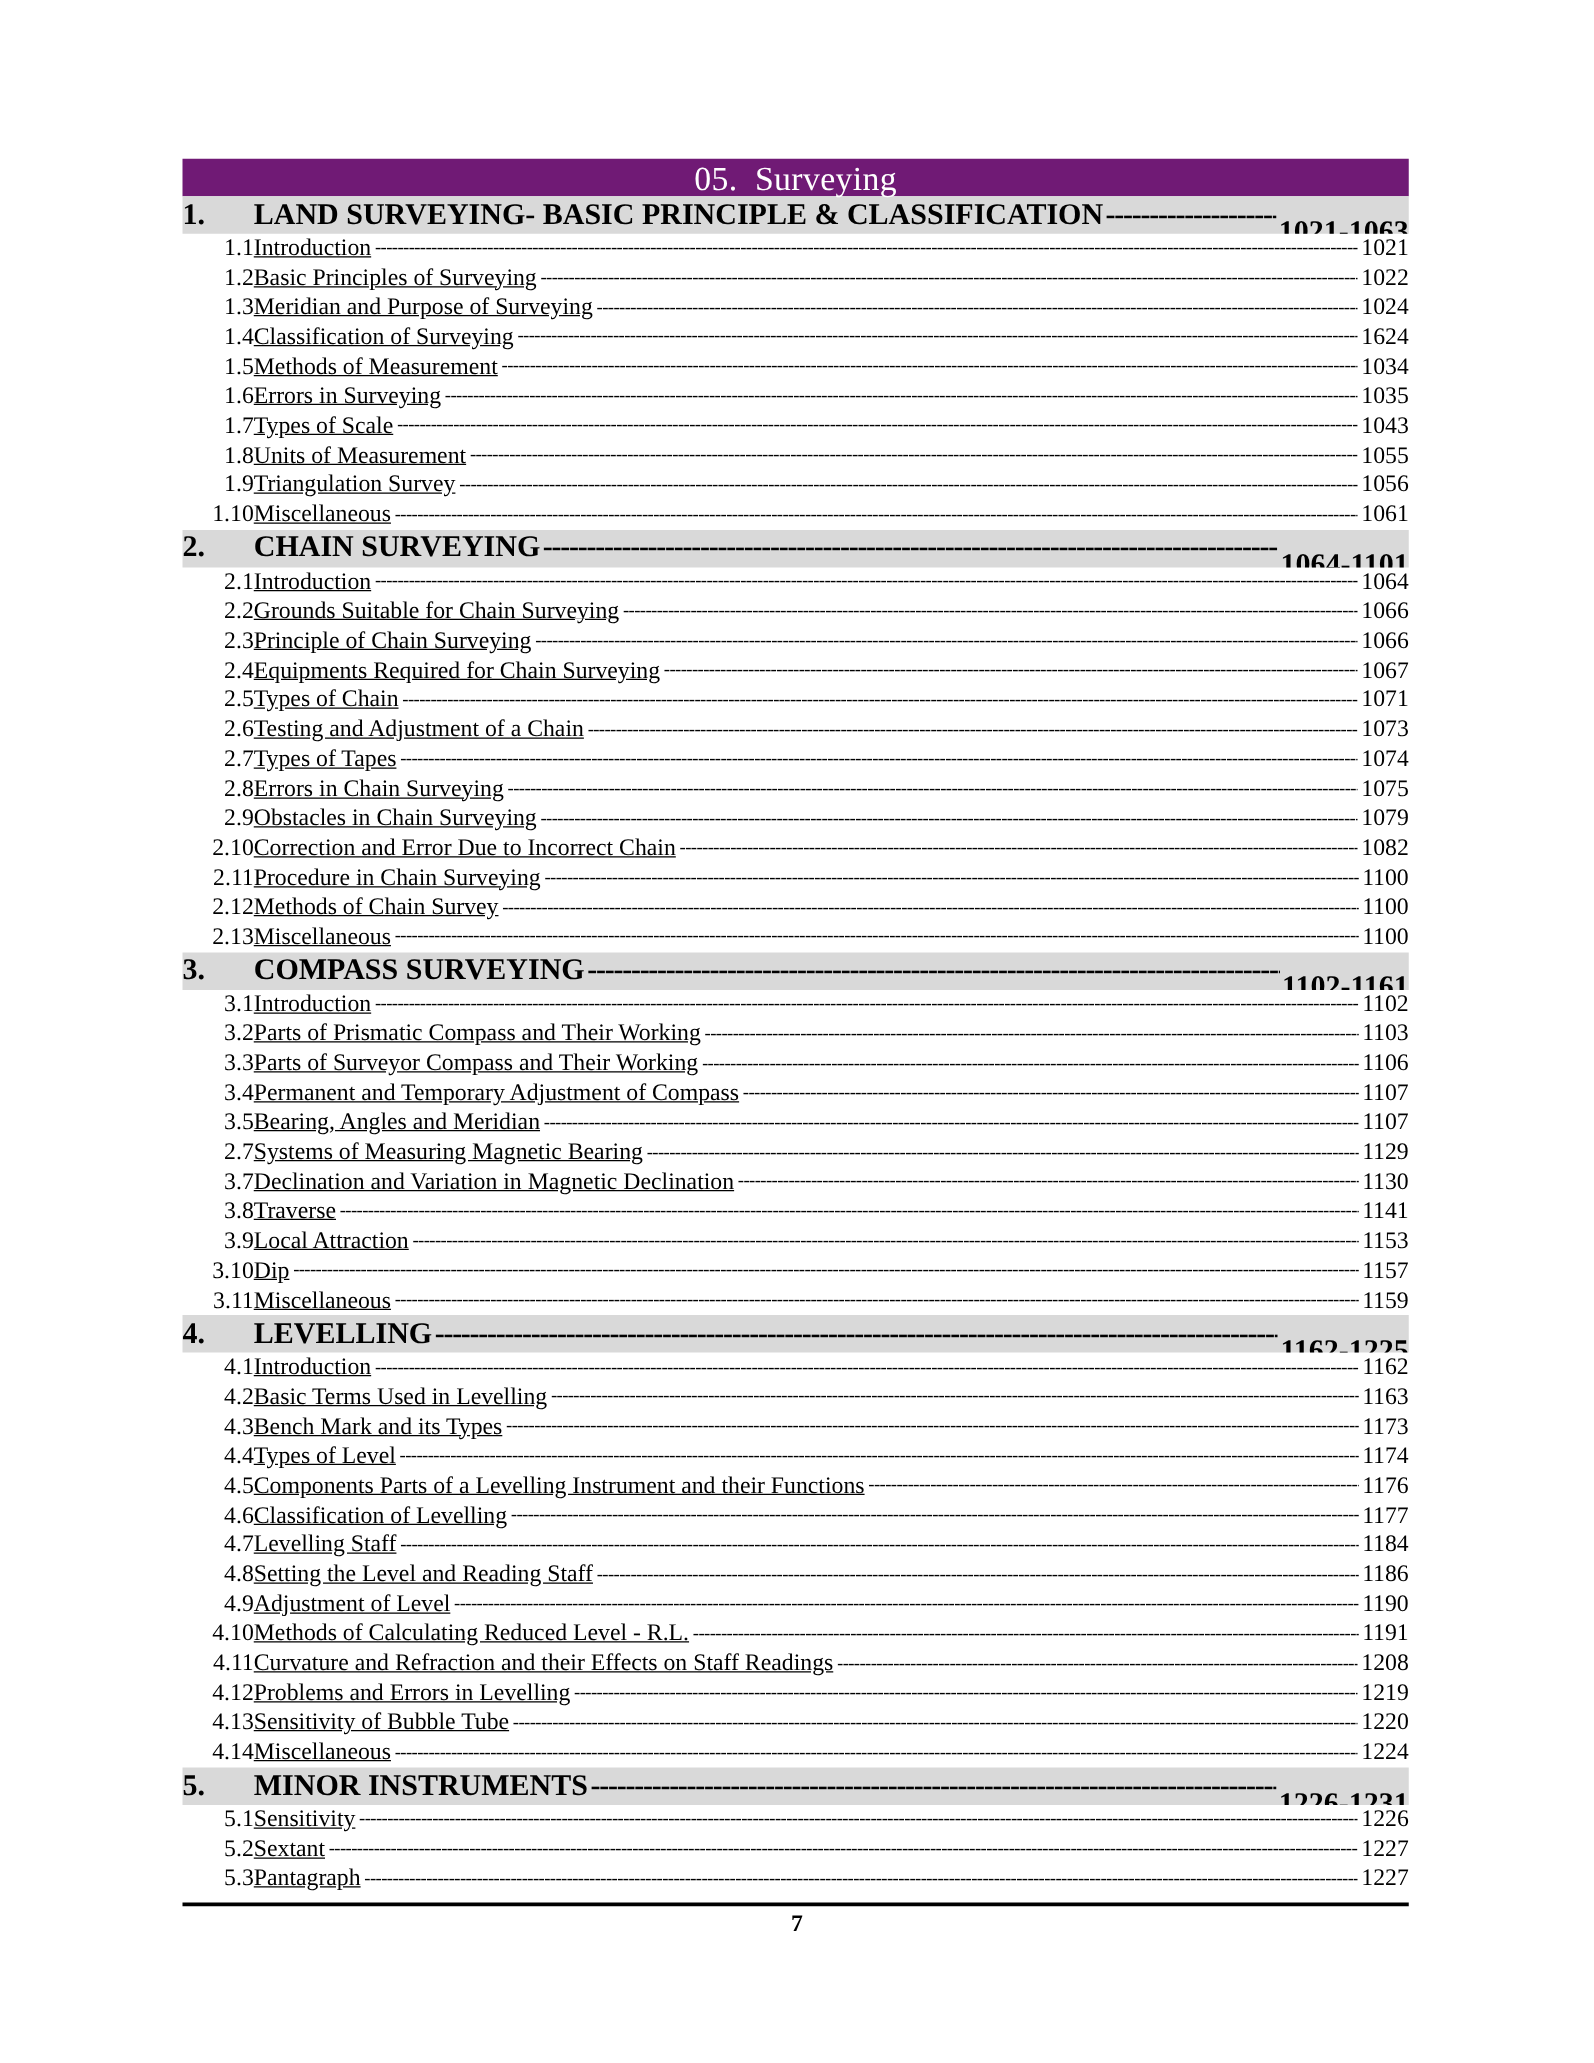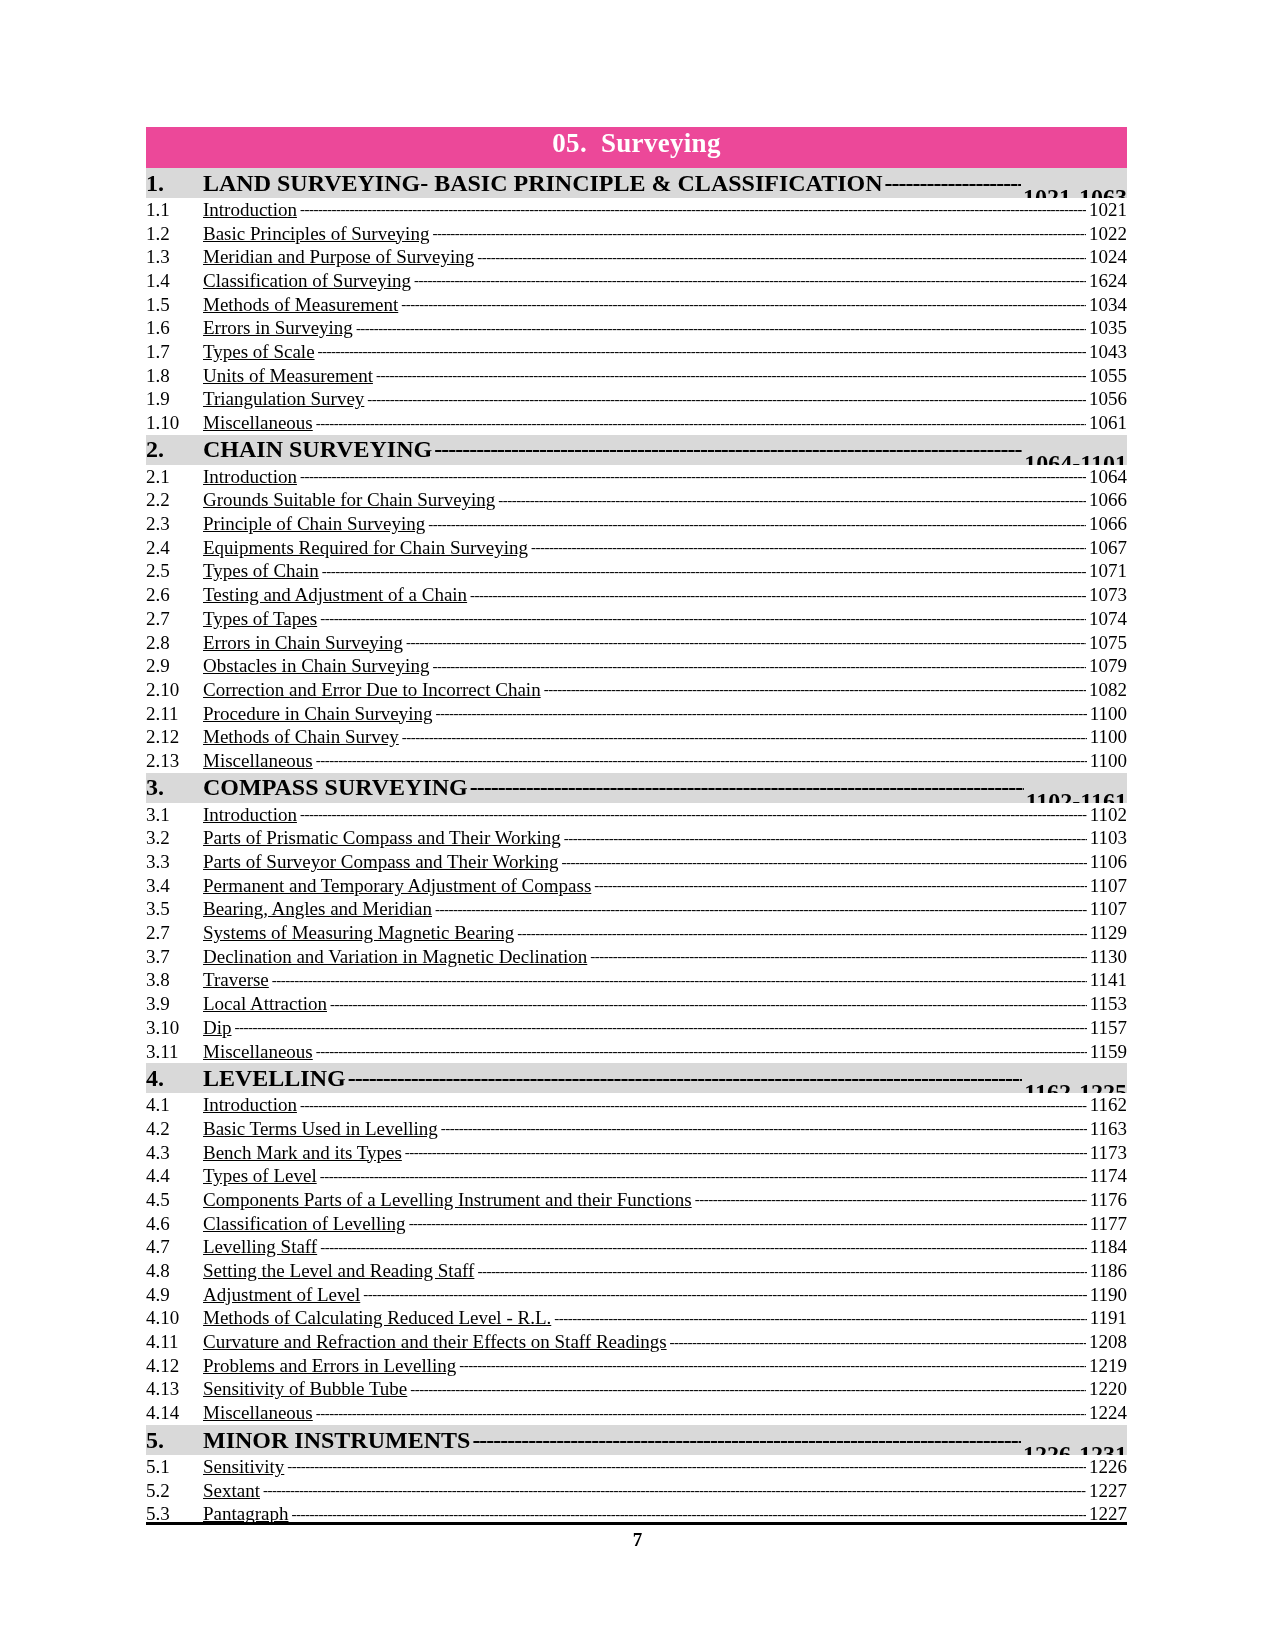--- a/index.html
+++ b/index.html
@@ -1,30 +1,30 @@
 <!DOCTYPE html>
 <html><head>
 <meta charset="utf-8">
 <style>
   html, body { margin:0; padding:0; background:#ffffff; }
   body { width:1275px; height:1650px; position:relative; overflow:hidden;
          font-family:"Liberation Serif", "DejaVu Serif", serif; color:#000; }
   .toc { position:absolute; left:146px; top:127px; width:981px; }
-  .title-band { height:41px; background:#ec4899; color:#fff; text-align:center;
-                font-weight:bold; font-size:27px; line-height:33px; letter-spacing:0.3px; }
+  .title-band { height:30px; background:#701a75; color:#fff; text-align:center;
+                font-weight:normal; font-size:27px; line-height:33px; letter-spacing:0.3px; }
   .title-band .num { margin-right:14px; }
   .chapter { height:30px; background:#d9d9d9; display:flex; align-items:center;
              font-weight:bold; font-size:24px; white-space:nowrap; overflow:hidden; }
   .chapter .cnum { width:57px; flex:0 0 57px; padding-left:0; }
   .chapter .ctitle { flex:0 0 auto;text-align:right; }
   .chapter .leader { flex:1 1 auto; overflow:hidden; white-space:nowrap; margin:0 2px;
                      font-size:24px; letter-spacing:-1px; }
   .chapter .cpages { flex:0 0 auto;margin-top:28px; }
   .entry { height:23.7px; display:flex; align-items:center; font-size:19px;
-           white-space:nowrap; overflow:hidden; }
+           white-space:nowrap; overflow:hidden;text-align:right; }
   .entry .enum { width:57px; flex:0 0 57px; }
   .entry .etitle { flex:0 0 auto;text-decoration:underline; }
   .entry .leader { flex:1 1 auto; overflow:hidden; white-space:nowrap; font-size:15px;
                    letter-spacing:-0.5px; margin:0 3px; line-height:19px; }
   .entry .epage { flex:0 0 auto;font-family:Liberation Serif, serif; }
   .leader::after { content:"----------------------------------------------------------------------------------------------------------------------------------------------------------------------------------------------------------------------------------------------------------------------------------"; }
   .rule { position:absolute; left:146px; top:1522px; width:981px; height:3px; background:#000; }
   .page-number { position:absolute; left:0; width:1275px; top:1529px; text-align:center;
                  font-weight:bold; font-size:19px; }
 </style>

